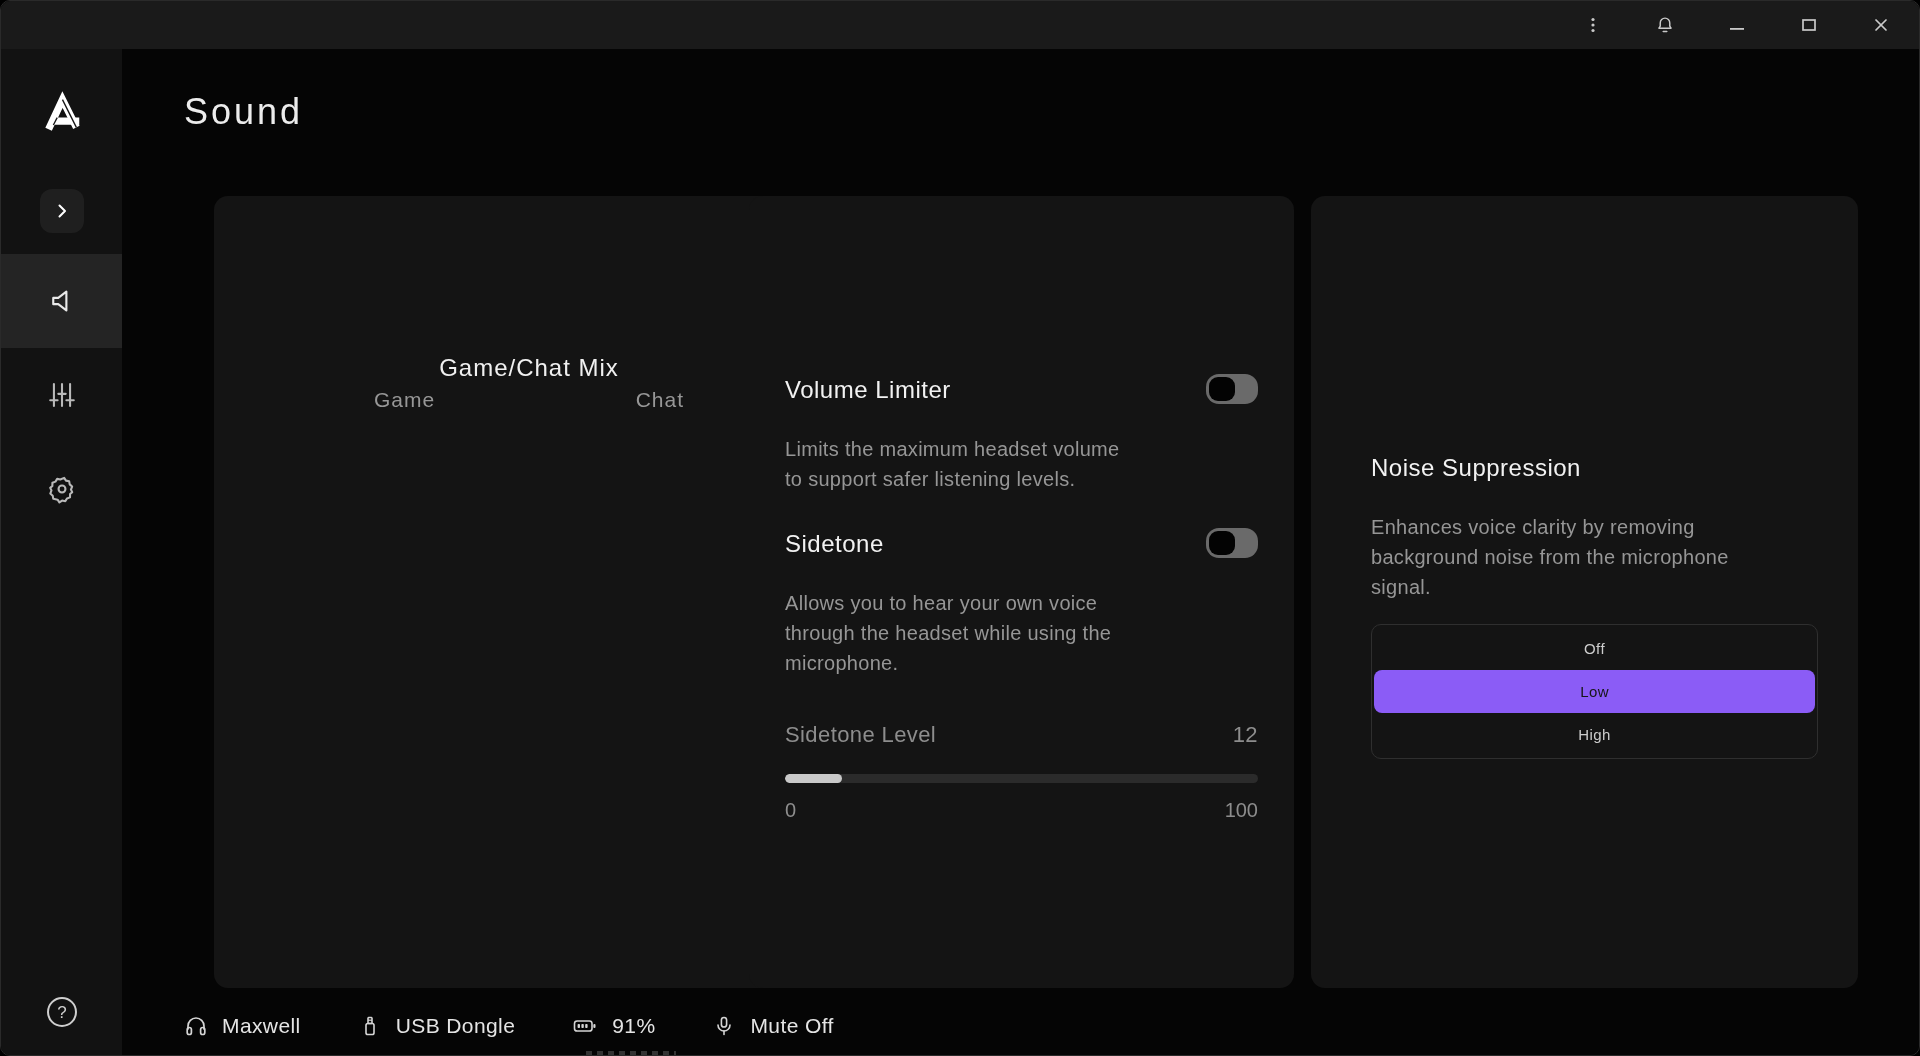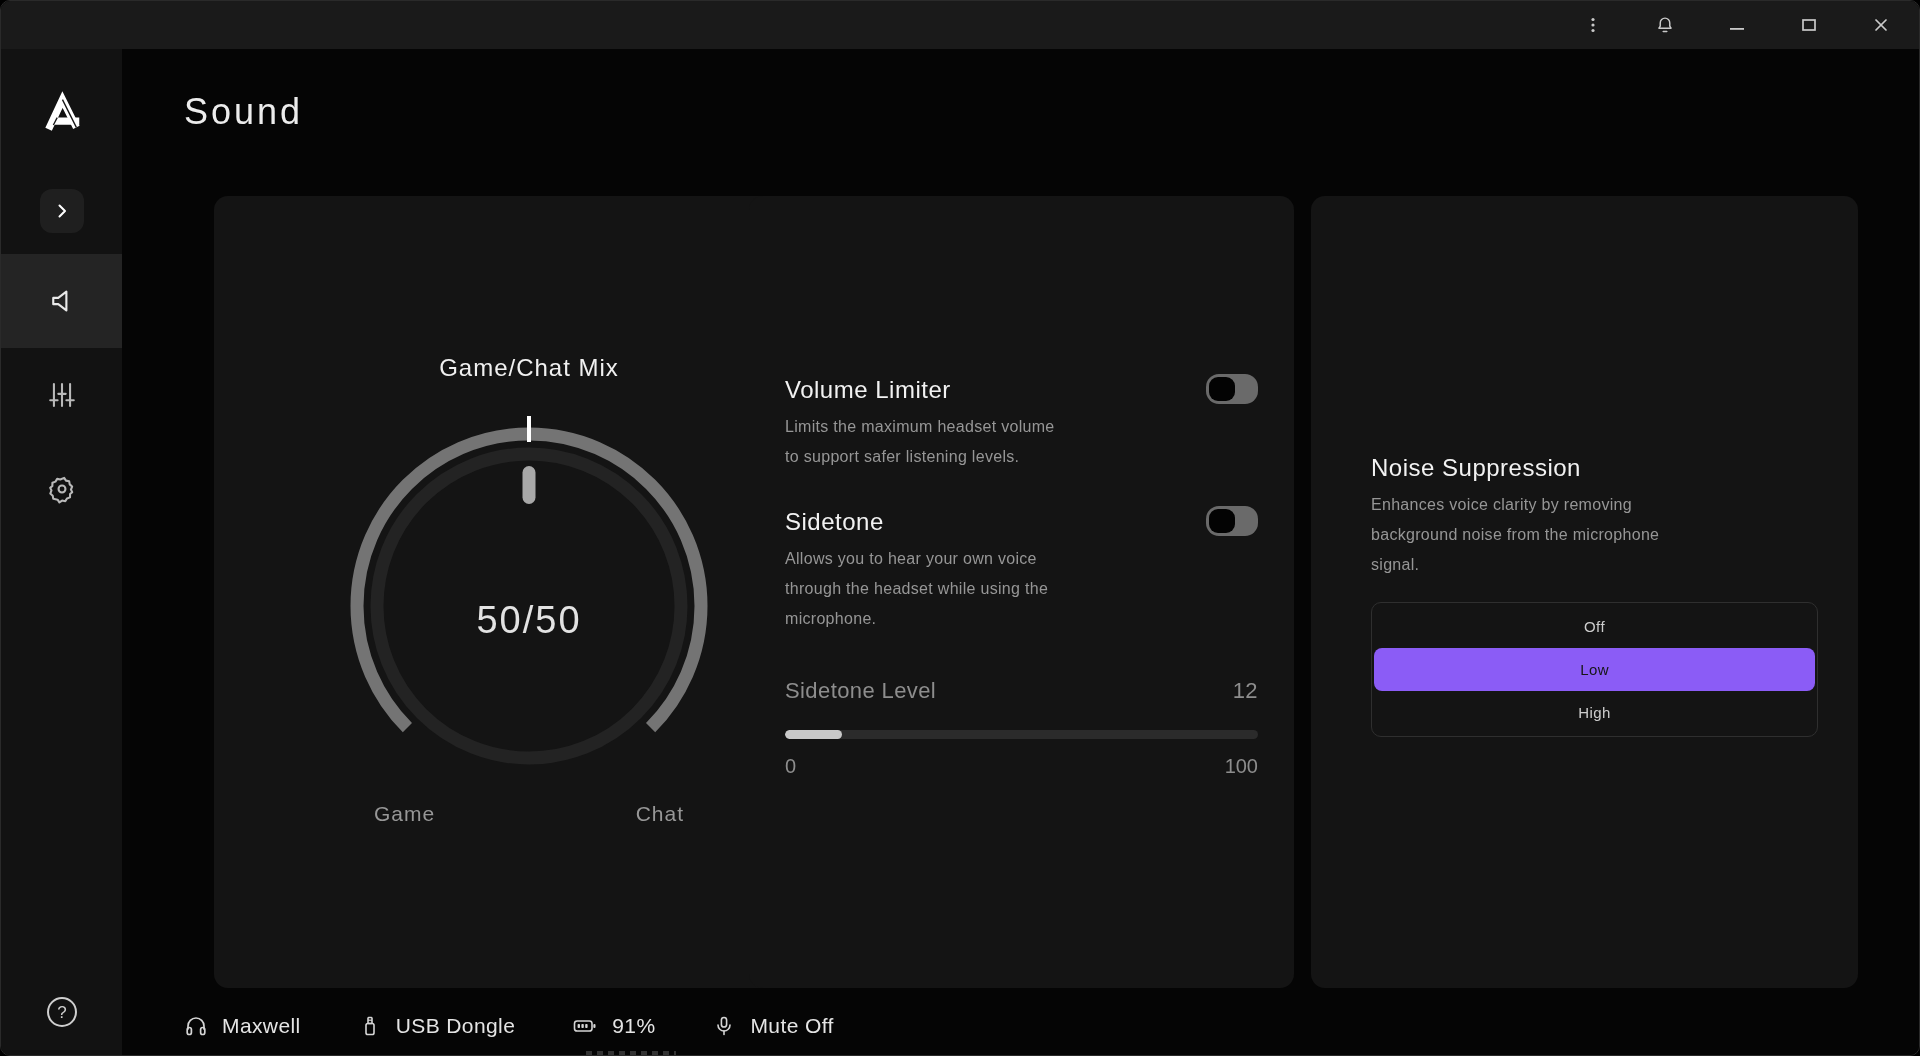--- a/index.html
+++ b/index.html
@@ -32,21 +32,21 @@
   
   .mix-title{margin-top:158px;font-size:24px;color:#f0f0f0;letter-spacing:1px;}
   .knob-wrap{position:relative;width:380px;height:380px;margin-top:34px;}
   .knob-value{position:absolute;left:0;right:0;top:183px;text-align:center;font-size:38px;
               color:#e3e3e3;letter-spacing:2px;}
   .mix-labels{width:310px;display:flex;justify-content:space-between;margin-top:6px;
               font-size:21px;color:#979797;letter-spacing:1px;}
   
   .setting-row{display:flex;align-items:flex-end;justify-content:space-between;gap:24px;}
   .setting-title{font-size:24px;color:#f2f2f2;letter-spacing:.5px;}
-  .desc{margin-top:8px;font-size:16px;line-height:30px;color:#969696;letter-spacing:.3px;white-space:pre-line;}
+  .desc{margin-top:30px;font-size:20px;line-height:30px;color:#969696;letter-spacing:.3px;white-space:pre-line;}
   .toggle{width:52px;height:30px;border-radius:13px;background:#6a6a6a;position:relative;flex:none;margin-top:0;}
   .toggle .thumb{position:absolute;left:3px;top:3px;width:26px;height:24px;border-radius:9px;background:#030303;}
   .mt-46{margin-top:34px;}
   .level-row{margin-top:44px;display:flex;justify-content:space-between;align-items:baseline;
              font-size:22px;color:#8d8d8d;letter-spacing:.4px;}
   .slider{margin-top:26px;height:9px;border-radius:5px;background:#2b2b2b;position:relative;overflow:hidden;}
   .slider-fill{position:absolute;left:0;top:0;bottom:0;border-radius:5px;background:#c9c9c9;width:12%;}
   .scale-row{margin-top:16px;display:flex;justify-content:space-between;font-size:20px;color:#8d8d8d;}
   
   .segmented{margin-top:22px;border:1px solid #2f2f2f;border-radius:10px;padding:2px;box-sizing:border-box;}
@@ -140,29 +140,20 @@
         <text x="17" y="23" text-anchor="middle" font-size="17" fill="#cfcfcf" font-family="Liberation Sans, sans-serif">?</text>
       </svg>
     </div>
   </div>
 
   <div class="main">
     <div class="page-title">Sound</div>
 
     <div class="card card-mix">
       <div class="mix-title">Game/Chat Mix</div>
-      <div class="knob-wrap">
-        <svg width="380" height="380" viewBox="0 0 380 380" fill="none">
-          <path d="M 68.4 311.6 A 172 172 0 1 1 311.6 311.6" stroke="#747474" stroke-width="13"></path>
-          <circle cx="190" cy="190" r="152" stroke="#232323" stroke-width="13"></circle>
-          <rect x="183.5" y="50" width="13" height="38" rx="6.5" fill="#a8a8a8"></rect>
-          <rect x="188" y="0" width="4" height="26" fill="#ffffff"></rect>
-        </svg>
-        <div class="knob-value">50/50</div>
-      </div>
       <div class="mix-labels">
         <span>Game</span>
         <span>Chat</span>
       </div>
     </div>
 
     <div class="card card-audio">
       <div class="setting-row">
         <div class="setting-title">Volume Limiter</div>
         <div class="toggle">

